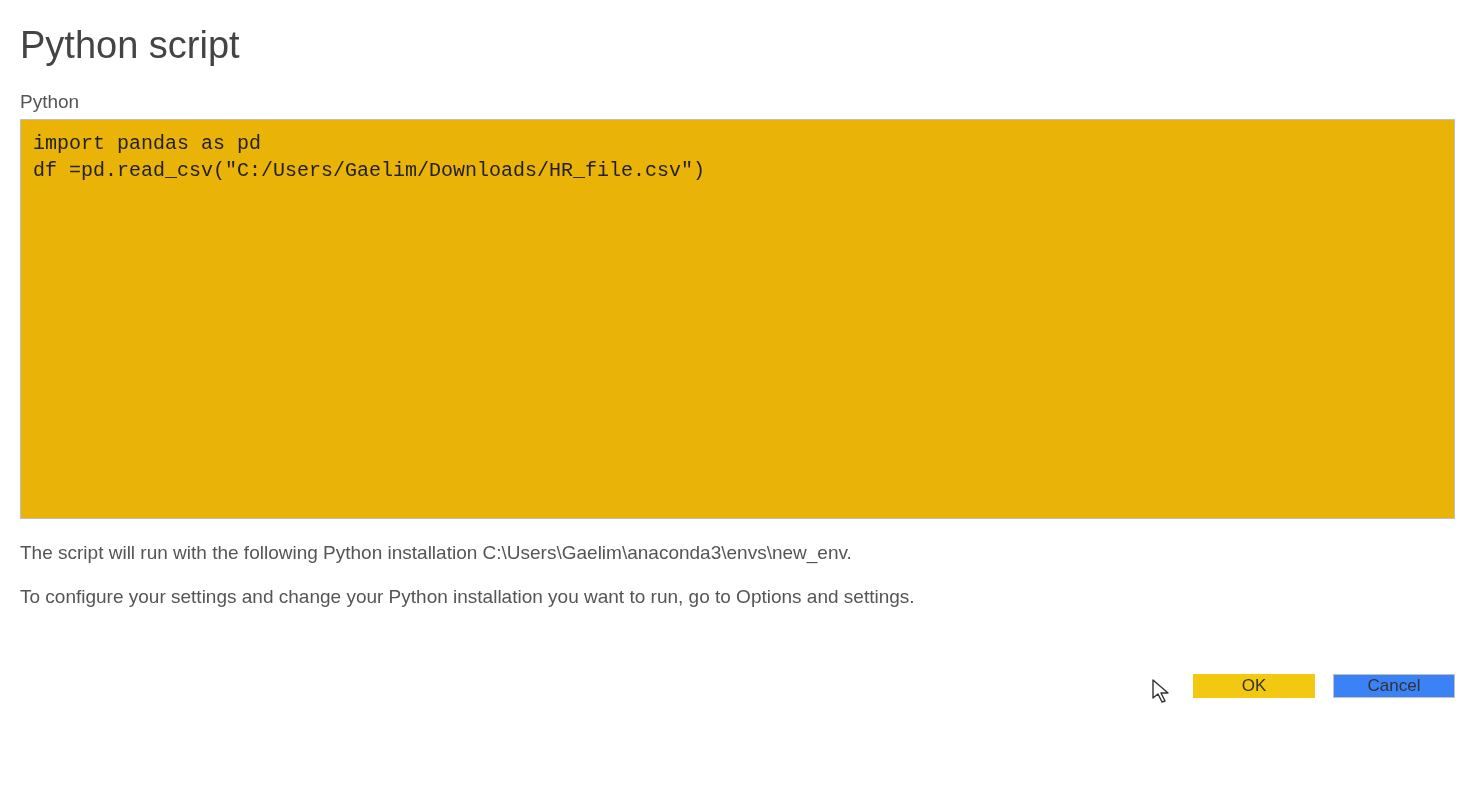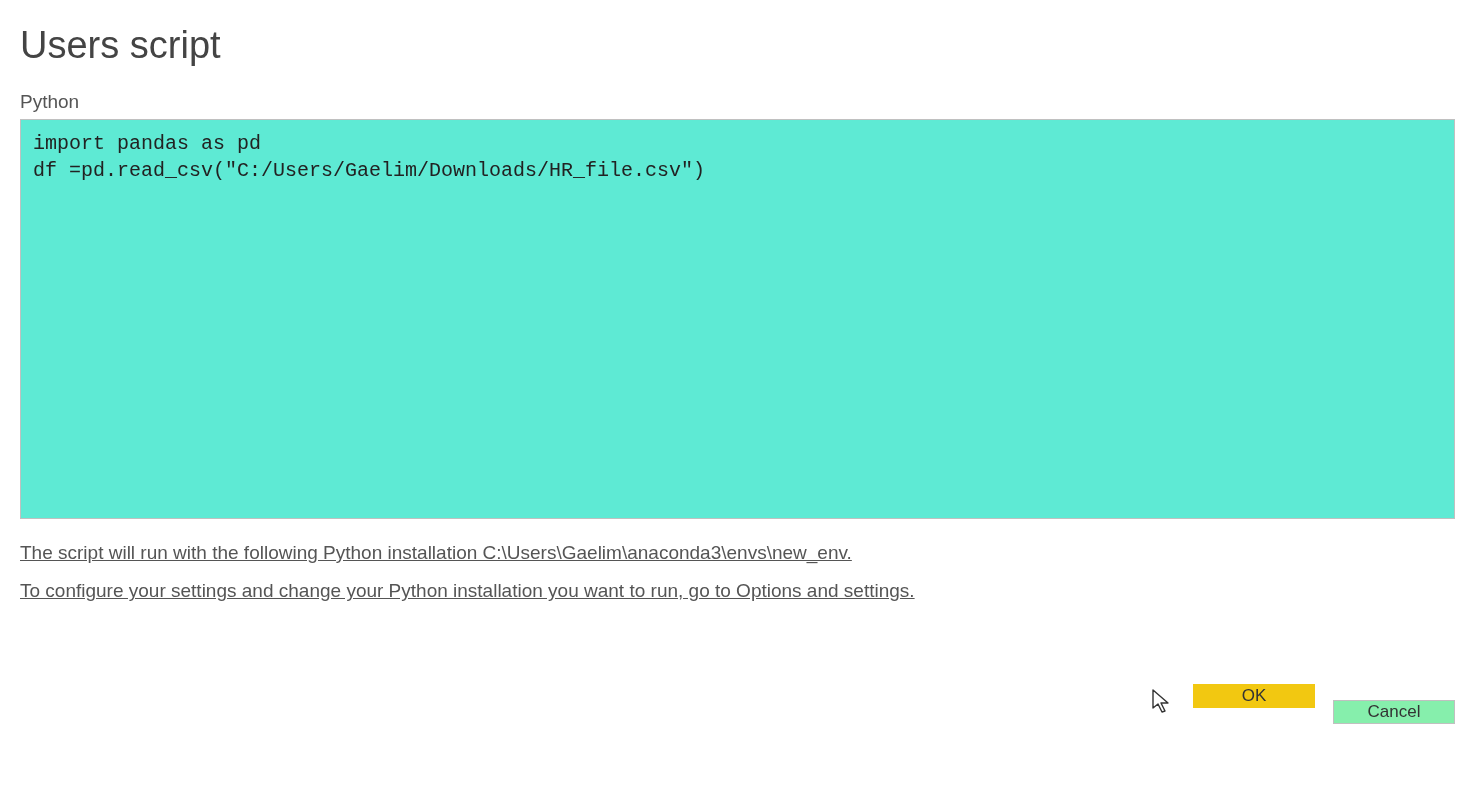--- a/index.html
+++ b/index.html
@@ -28,31 +28,30 @@
       height: 400px;
       border: 1px solid #c0c0c0;
       padding: 10px 12px;
       font-family: Consolas, "Courier New", monospace;
       font-size: 20px;
       color: #222222;
       line-height: 1.35;
       resize: none;
       outline: none;
       white-space: pre;
-      background: #5eead4;
+      background: #eab308;
     }
     .info-text {
       font-size: 19px;
       color: #555555;
       margin-top: 14px;
       line-height: 1.7;
     }
     .info-text p {
-      margin: 6px 0;
-      text-decoration: underline;
+      margin: 12px 0;
     }
     .button-row {
       margin-top: 60px;
       display: flex;
       justify-content: flex-end;
       align-items: center;
       gap: 18px;
     }
     .cursor {
       position: relative;
@@ -72,32 +71,31 @@
       font-family: inherit;
       cursor: pointer;
       text-align: center;
       padding: 0 18px;
     }
     .btn-primary {
       background: #f2c811;
       color: #333333;
     }
     .btn-secondary {
-      background: #86efac;
+      background: #3b82f6;
       color: #333333;
       border: 1px solid #c0c0c0;
-      margin-top: 32px;
     }
   </style>
 </head>
 <body>
 
 <div>
 
-  <h1 class="dialog-title">Users script</h1>
+  <h1 class="dialog-title">Python script</h1>
 
   <div class="field-label">Python</div>
 
   <textarea class="script-textarea" spellcheck="false" style="">import pandas as pd
 df =pd.read_csv("C:/Users/Gaelim/Downloads/HR_file.csv")</textarea>
 
   <div class="info-text">
     <p>The script will run with the following Python installation C:\Users\Gaelim\anaconda3\envs\new_env.</p>
     <p>To configure your settings and change your Python installation you want to run, go to Options and settings.</p>
   </div>

